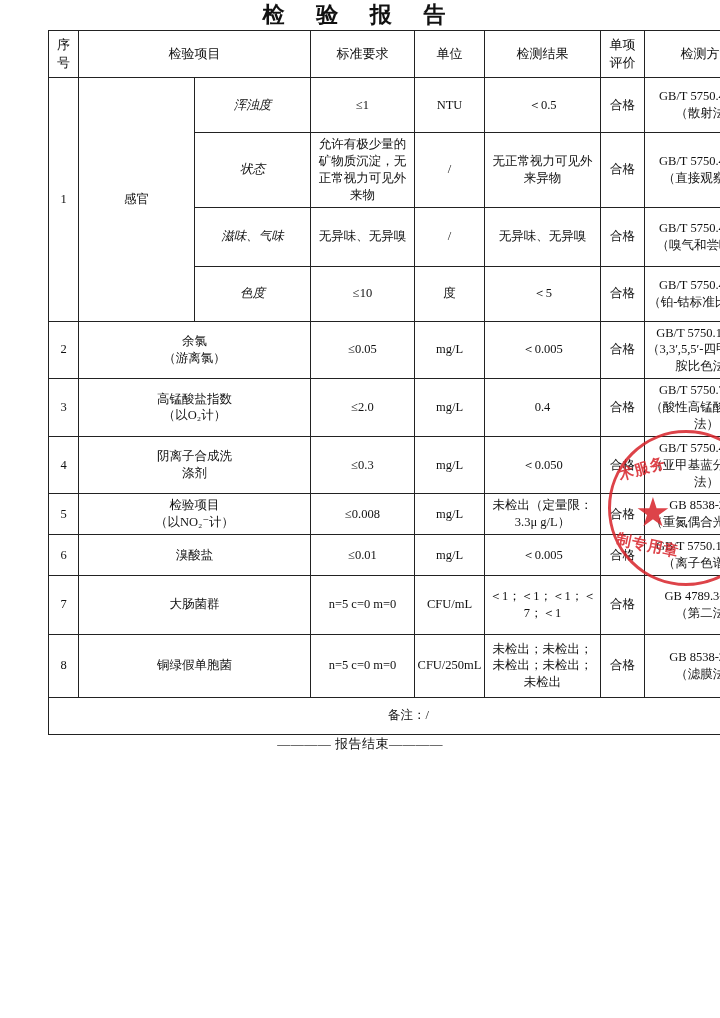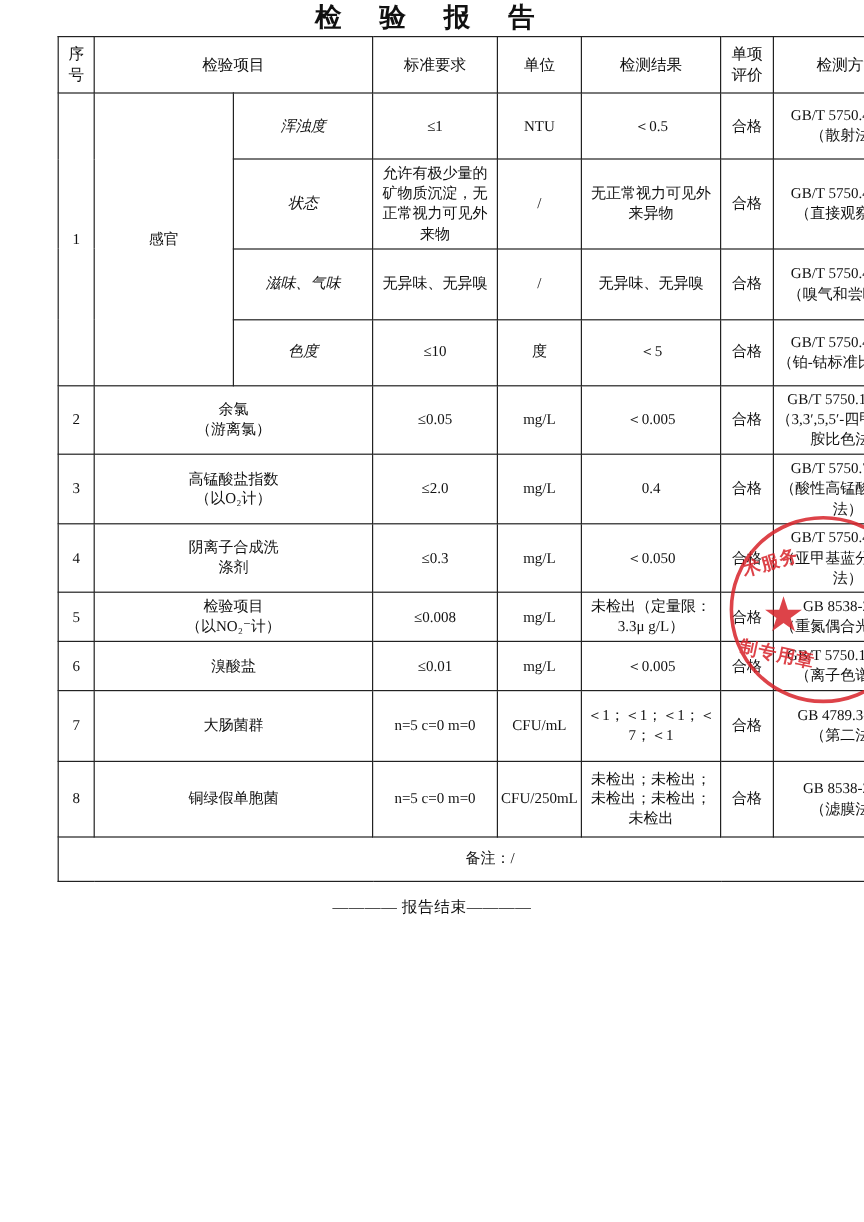--- a/index.html
+++ b/index.html
@@ -87,21 +87,21 @@
   .small { font-size: 11.5px; }
 
   .remark-row td {
     text-align: left;
     padding-left: 8px;
     height: 30px;
     font-size: 13px;
   }
   .footer-end {
     text-align: center;
-    margin-top: 12px;
+    margin-top: 0;
     font-size: 13px;
     letter-spacing: 0.5px;
   }
 
   
   .stamp {
     position: absolute;
     right: -44px;
     top: 430px;
     width: 150px;

